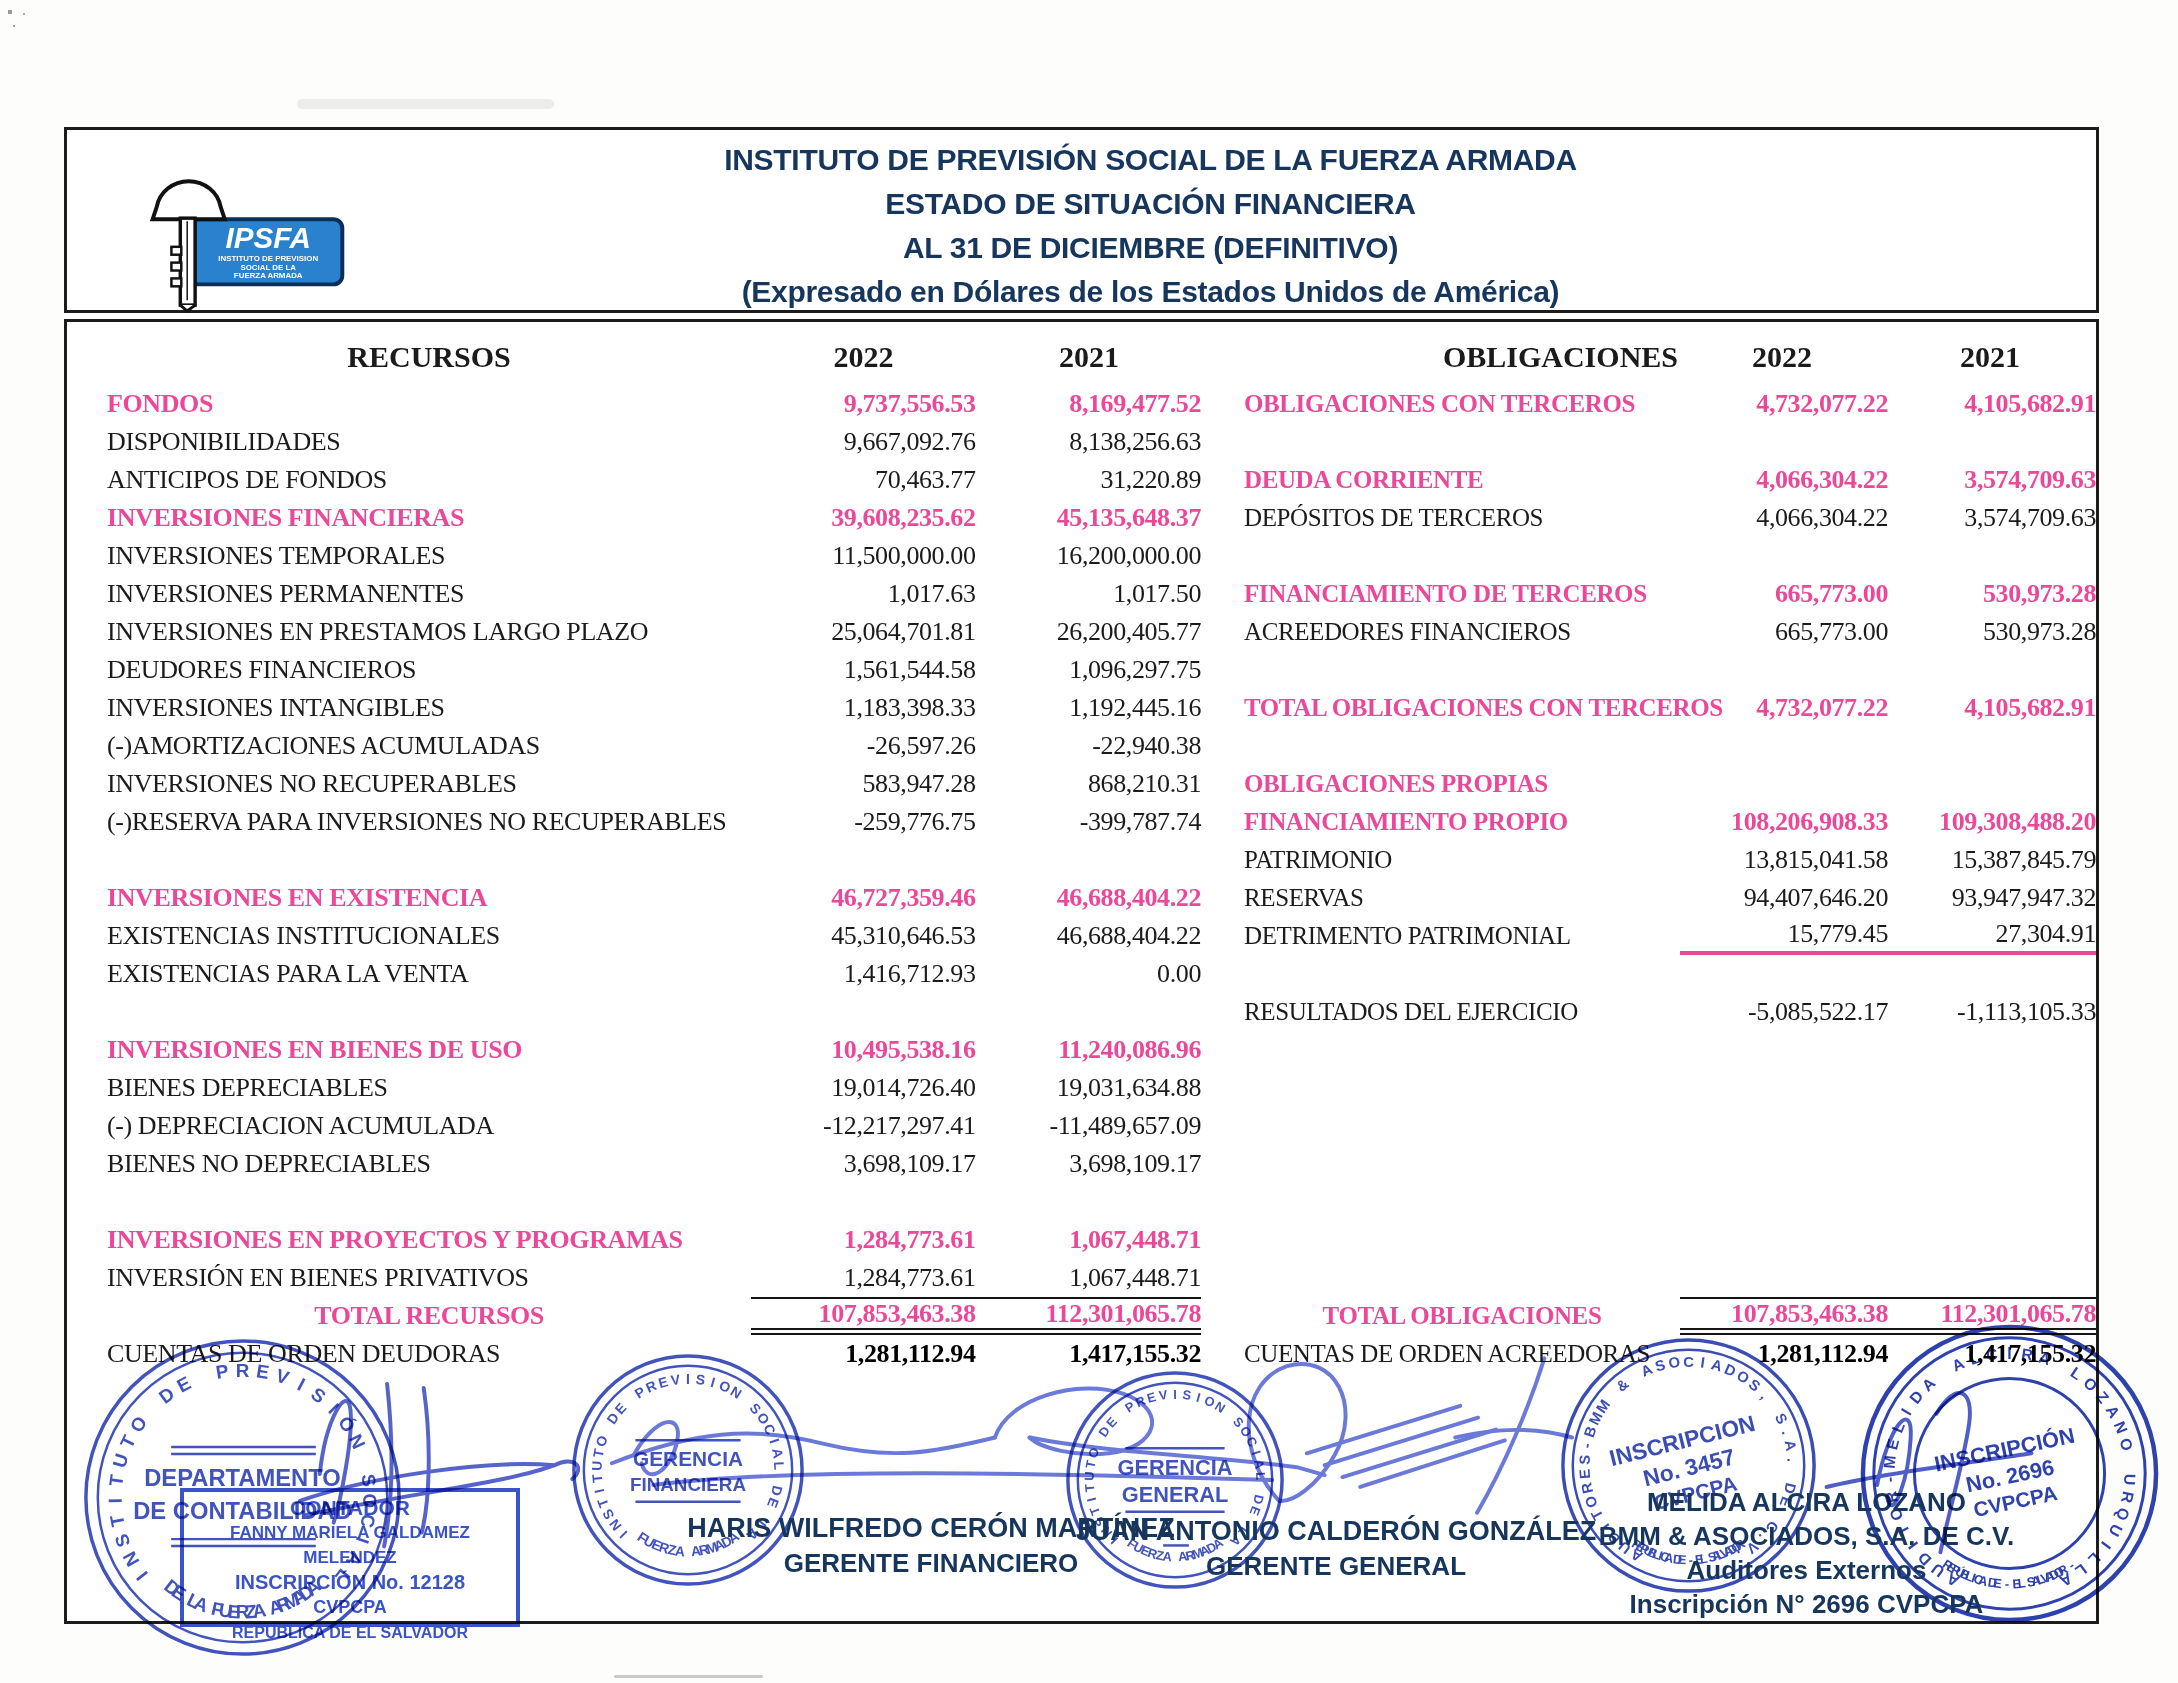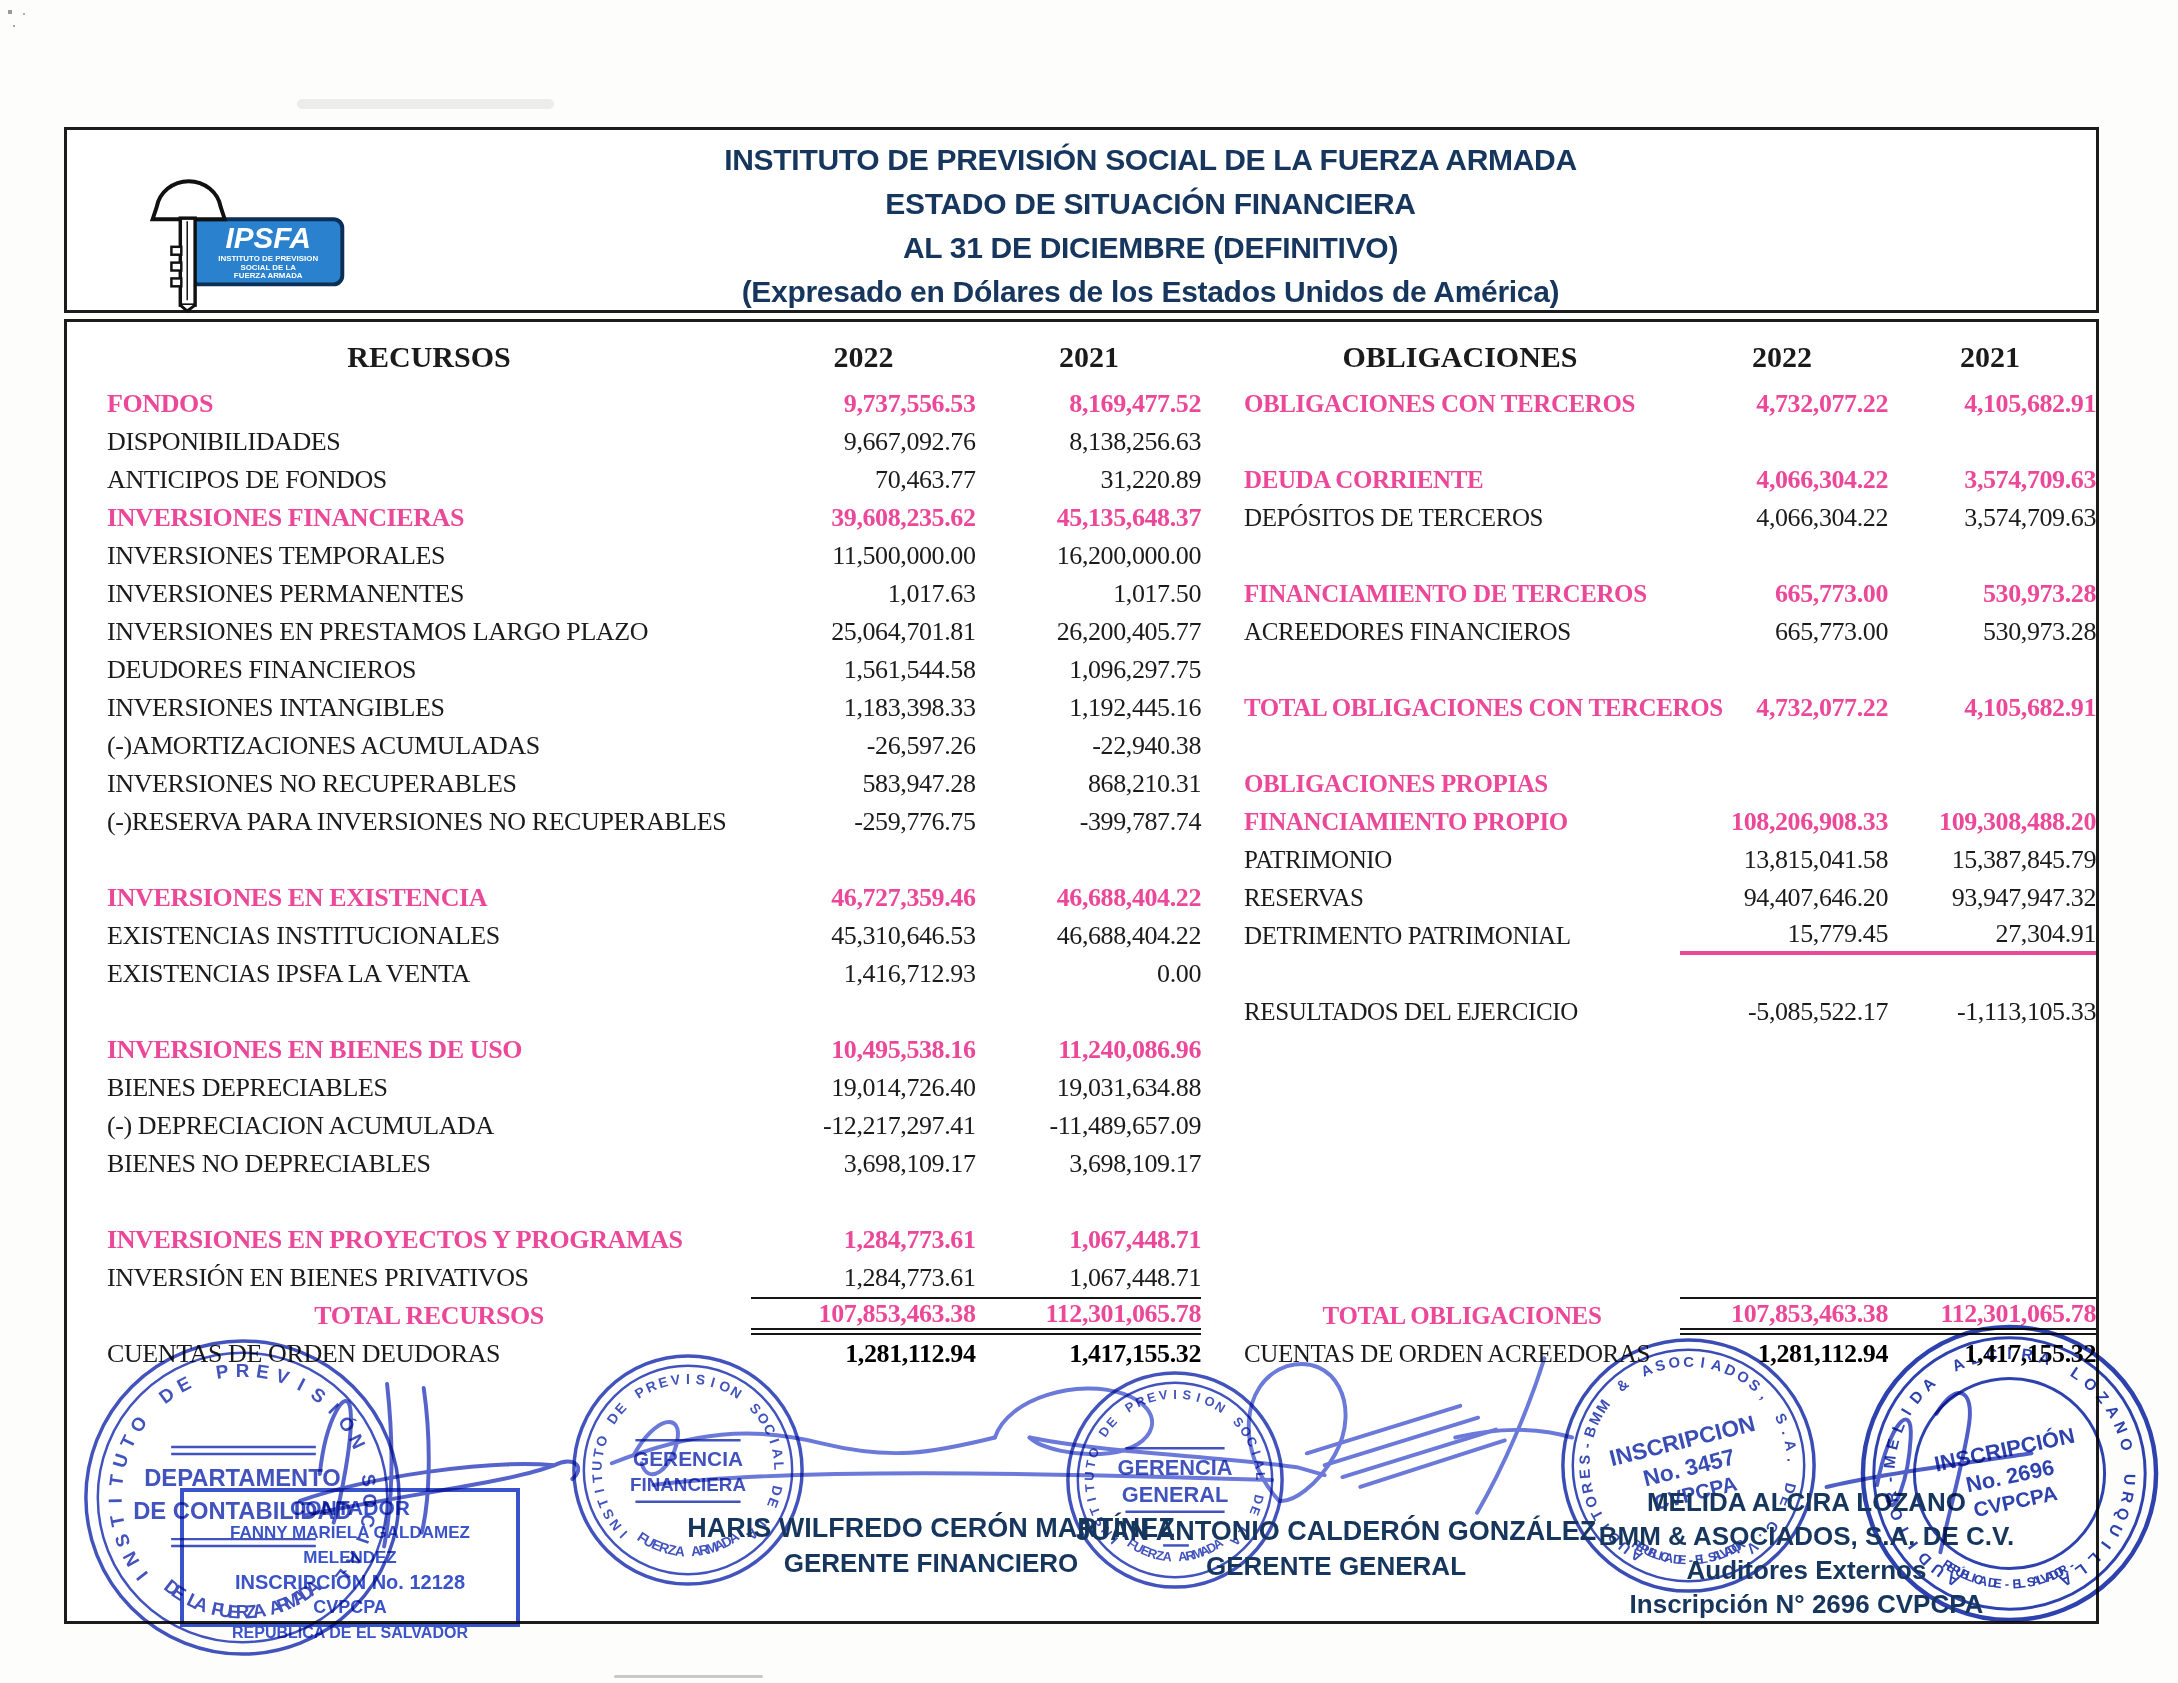--- a/index.html
+++ b/index.html
@@ -22,21 +22,21 @@
   }
   .title-block div{font-size:30px; line-height:44px; letter-spacing:-0.3px;}
   
   .logo-svg{position:absolute; left:45px; top:20px;}
   
   .cols{position:absolute; left:0; top:6px; width:100%;font-family:Liberation Serif, serif;}
   .grid-head{display:flex; height:57px; align-items:center; font-weight:700; font-size:30px;}
   .gh-lbl-l{width:644px; margin-left:40px; text-align:center;}
   .gh-v{width:225px; text-align:center;}
   .gh-v2{width:226px; text-align:center;}
-  .gh-lbl-r{width:436px; margin-left:40px; text-align:center;}
+  .gh-lbl-r{width:436px; margin-left:40px; text-align:right;}
   .gh-vr{width:208px; text-align:center;}
   .tables{display:flex;}
   .tbl{display:flex; flex-direction:column;}
   .tbl.left{width:1134px; margin-left:40px;}
   .tbl.right{width:856px; margin-left:40px;}
   .trow{display:flex; height:38px; align-items:center; box-sizing:border-box;}
   .trow .lbl{font-size:26px; letter-spacing:-0.4px; white-space:nowrap;}
   .tbl.left .lbl{width:644px;}
   .tbl.right .lbl{width:436px; font-size:25px;}
   .vals{display:flex; box-sizing:border-box; height:38px; align-items:center;}
@@ -219,21 +219,21 @@
               </div>
             </div>
             <div class="trow">
               <div class="lbl">EXISTENCIAS INSTITUCIONALES</div>
               <div class="vals">
                 <div class="v">45,310,646.53</div>
                 <div class="v">46,688,404.22</div>
               </div>
             </div>
             <div class="trow">
-              <div class="lbl">EXISTENCIAS IPSFA LA VENTA</div>
+              <div class="lbl">EXISTENCIAS PARA LA VENTA</div>
               <div class="vals">
                 <div class="v">1,416,712.93</div>
                 <div class="v">0.00</div>
               </div>
             </div>
             <div class="trow spacer">
               <div class="lbl"></div>
               <div class="vals">
                 <div class="v"></div>
                 <div class="v"></div>

